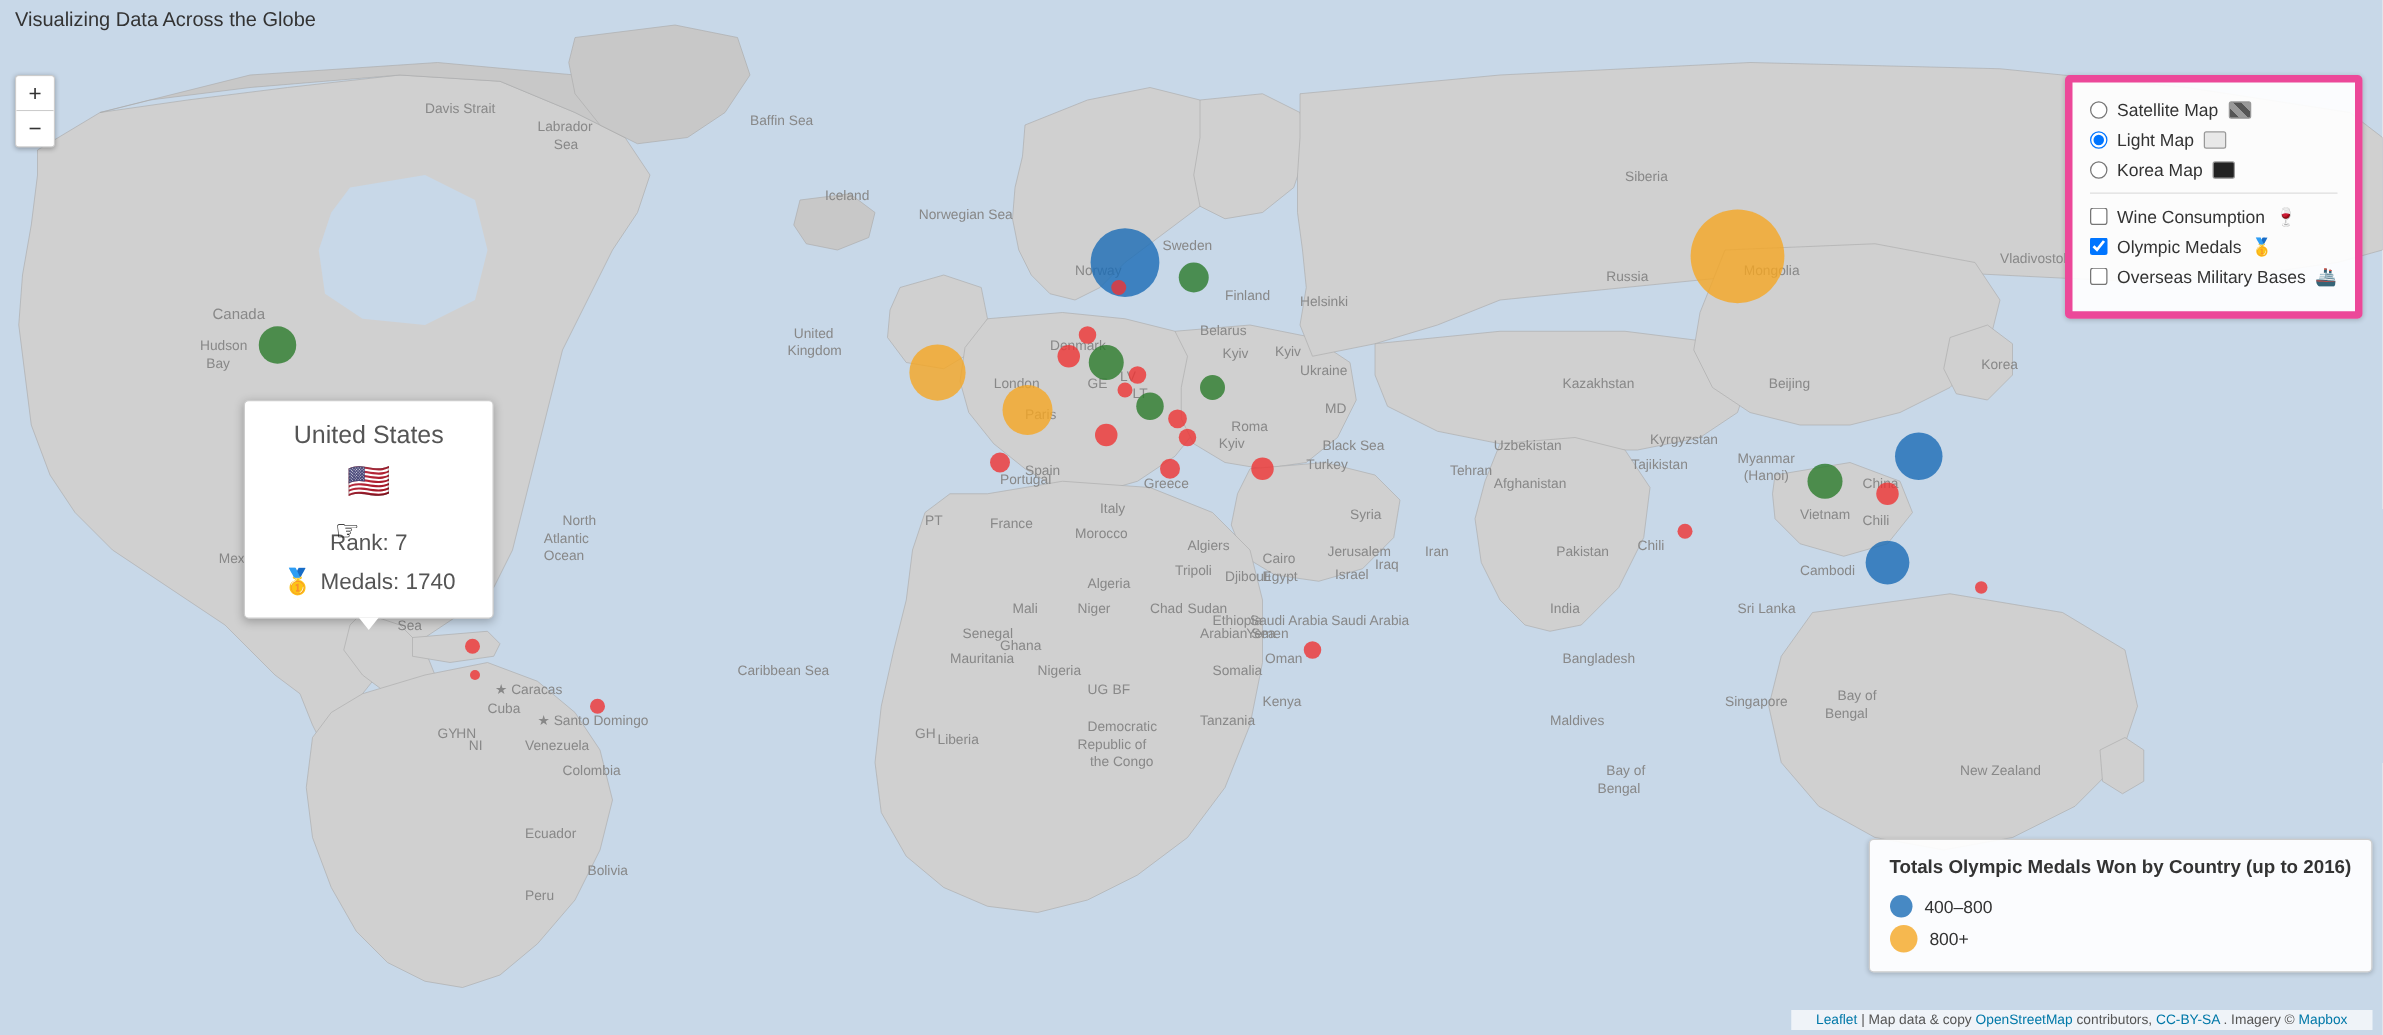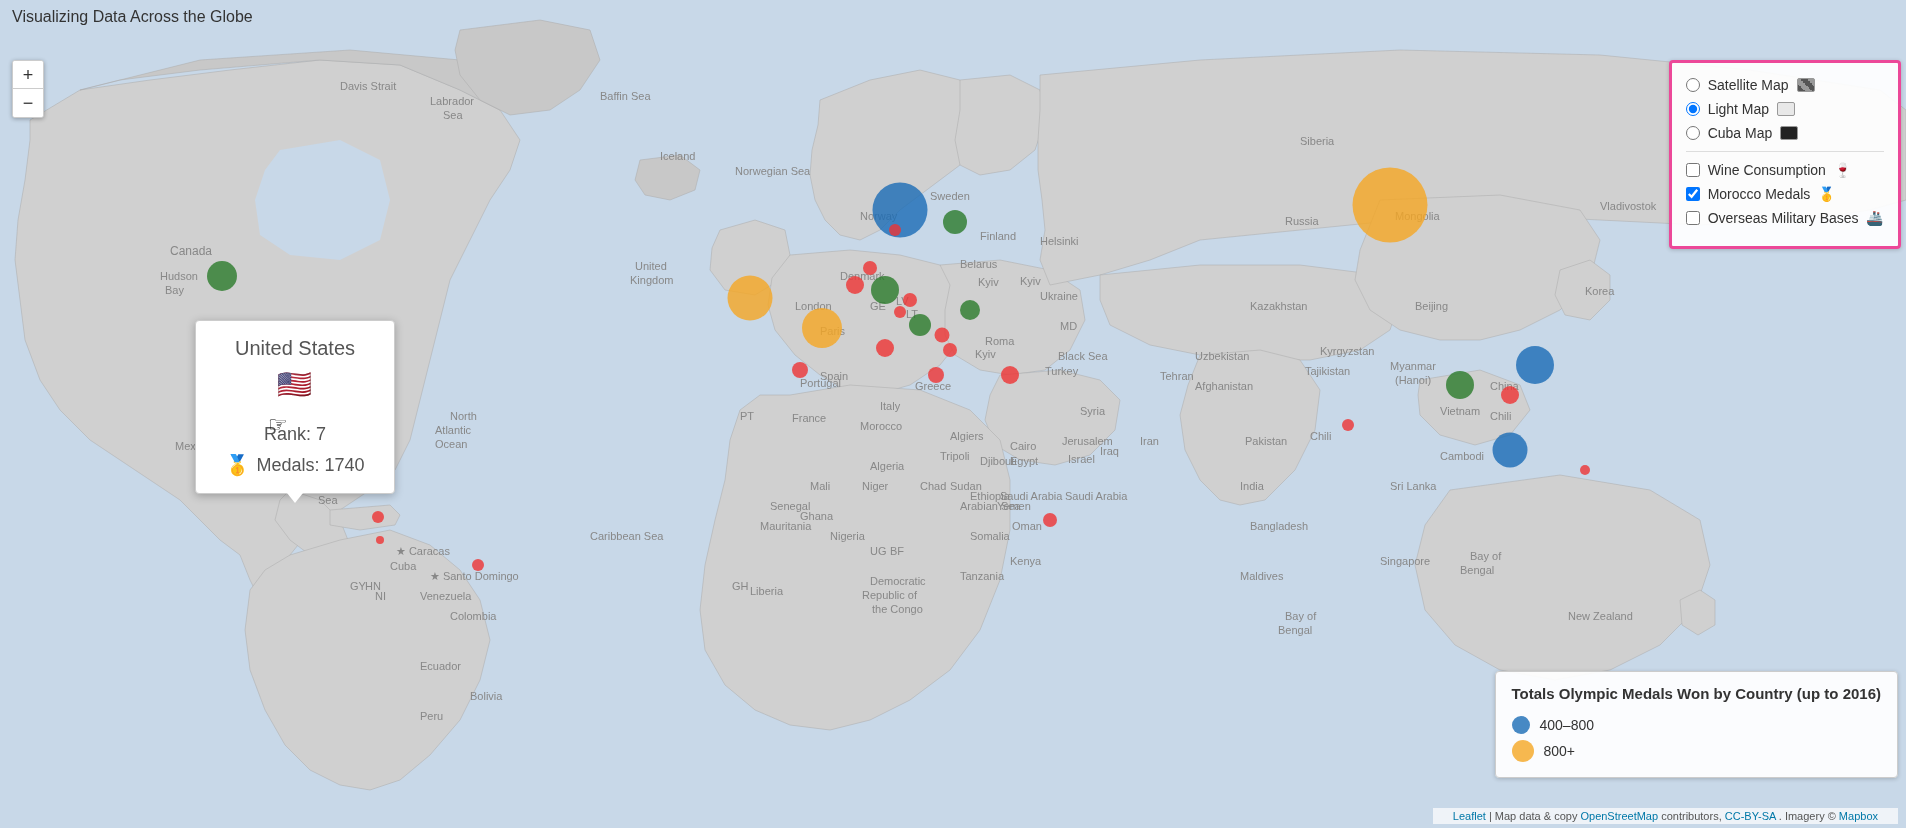--- a/index.html
+++ b/index.html
@@ -120,24 +120,24 @@
       height: 0;
       border-left: 8px solid transparent;
       border-right: 8px solid transparent;
       border-top: 10px solid #fff;
     }
 
     
     #layer-control {
       position: absolute;
       top: 60px;
-      right: 5px;
+      right: 16px;
       z-index: 200;
       background: rgba(255,255,255,0.92);
-      border: 3px solid #ec4899;
+      border: 6px solid #ec4899;
       border-radius: 4px;
       padding: 10px 14px;
       min-width: 220px;
       box-shadow: 0 1px 4px rgba(0,0,0,0.2);
     }
 
     .layer-section {
       margin-bottom: 6px;
     }
 
@@ -483,34 +483,34 @@
         <span>Satellite Map</span>
         <div class="layer-swatch" style="background:#888; background-image: linear-gradient(45deg,#555 25%,#999 25%,#999 50%,#555 50%,#555 75%,#999 75%,#999)"></div>
       </div>
       <div class="layer-item">
         <input type="radio" name="basemap" checked="" style="">
         <span>Light Map</span>
         <div class="layer-swatch" style="background:#e8e8e8;"></div>
       </div>
       <div class="layer-item">
         <input type="radio" name="basemap" style="">
-        <span>Cuba Map</span>
+        <span>Korea Map</span>
         <div class="layer-swatch" style="background:#222;"></div>
       </div>
     </div>
     <hr style="border:none;border-top:1px solid #ddd;margin:6px 0;">
     <div class="layer-section">
       <div class="layer-item">
         <input type="checkbox" style="">
         <span>Wine Consumption</span>
         <span class="layer-icon">🍷</span>
       </div>
       <div class="layer-item">
         <input type="checkbox" checked="" style="">
-        <span>Morocco Medals</span>
+        <span>Olympic Medals</span>
         <span class="layer-icon">🥇</span>
       </div>
       <div class="layer-item">
         <input type="checkbox" style="">
         <span>Overseas Military Bases</span>
         <span class="layer-icon">🚢</span>
       </div>
     </div>
   </div>
 

